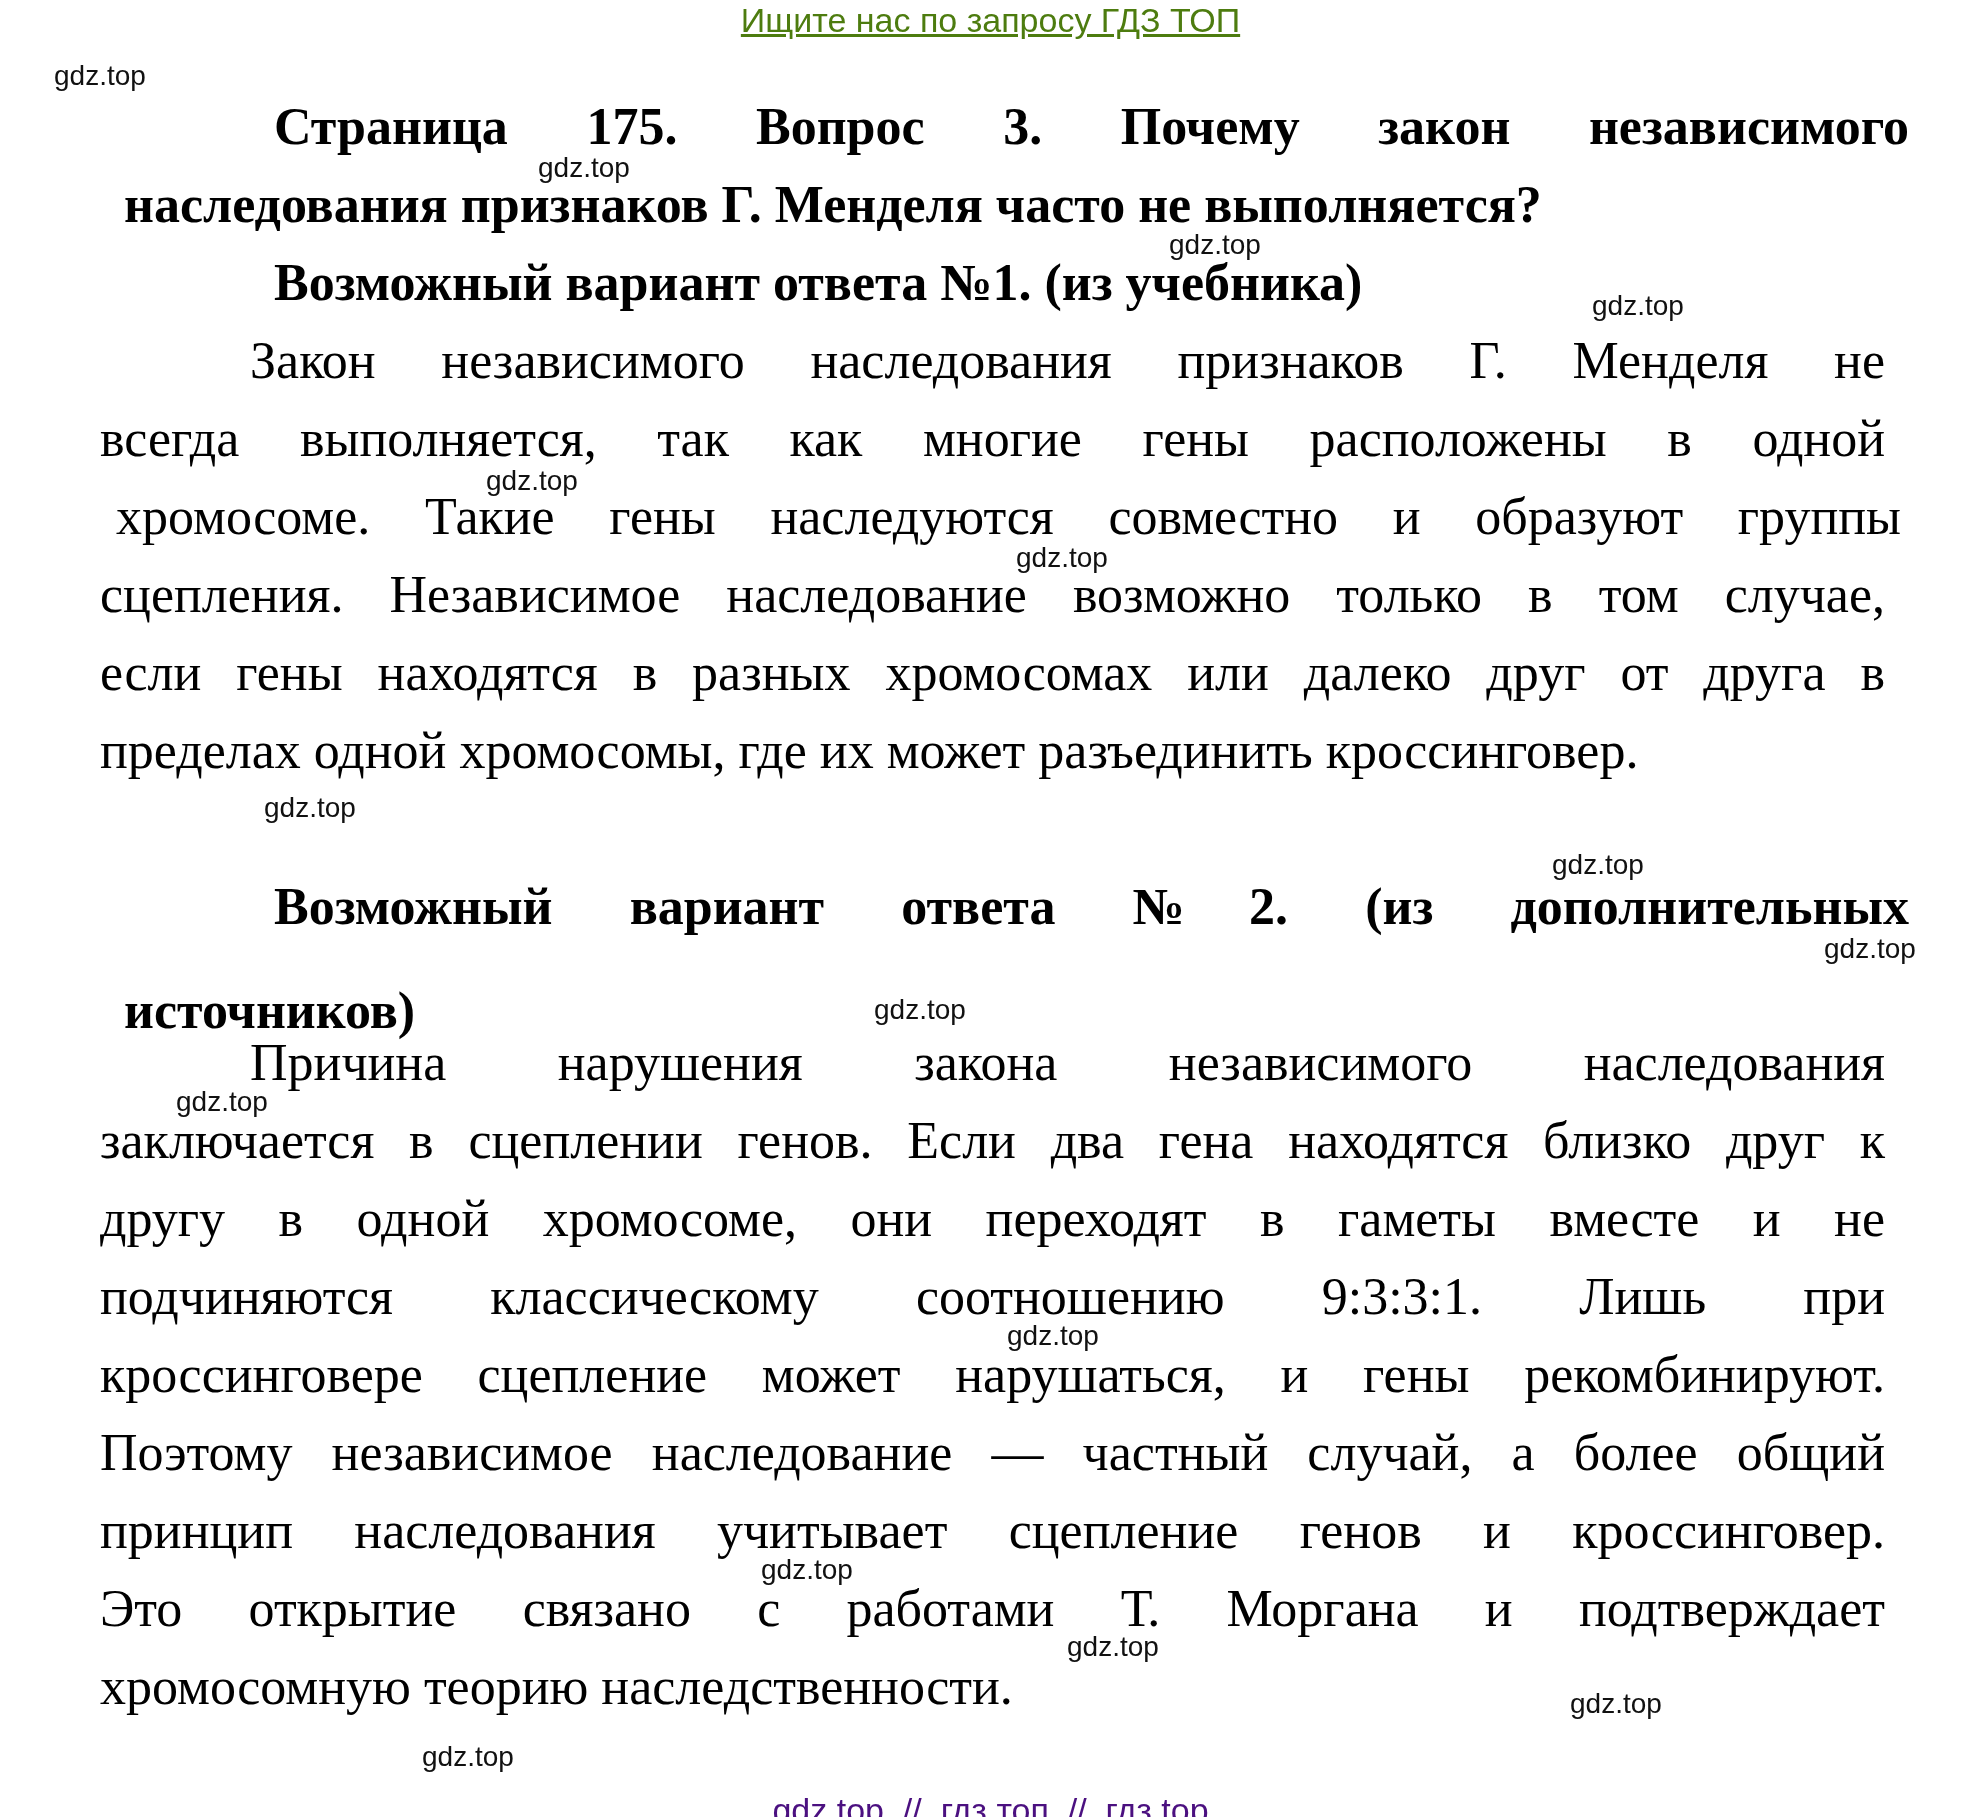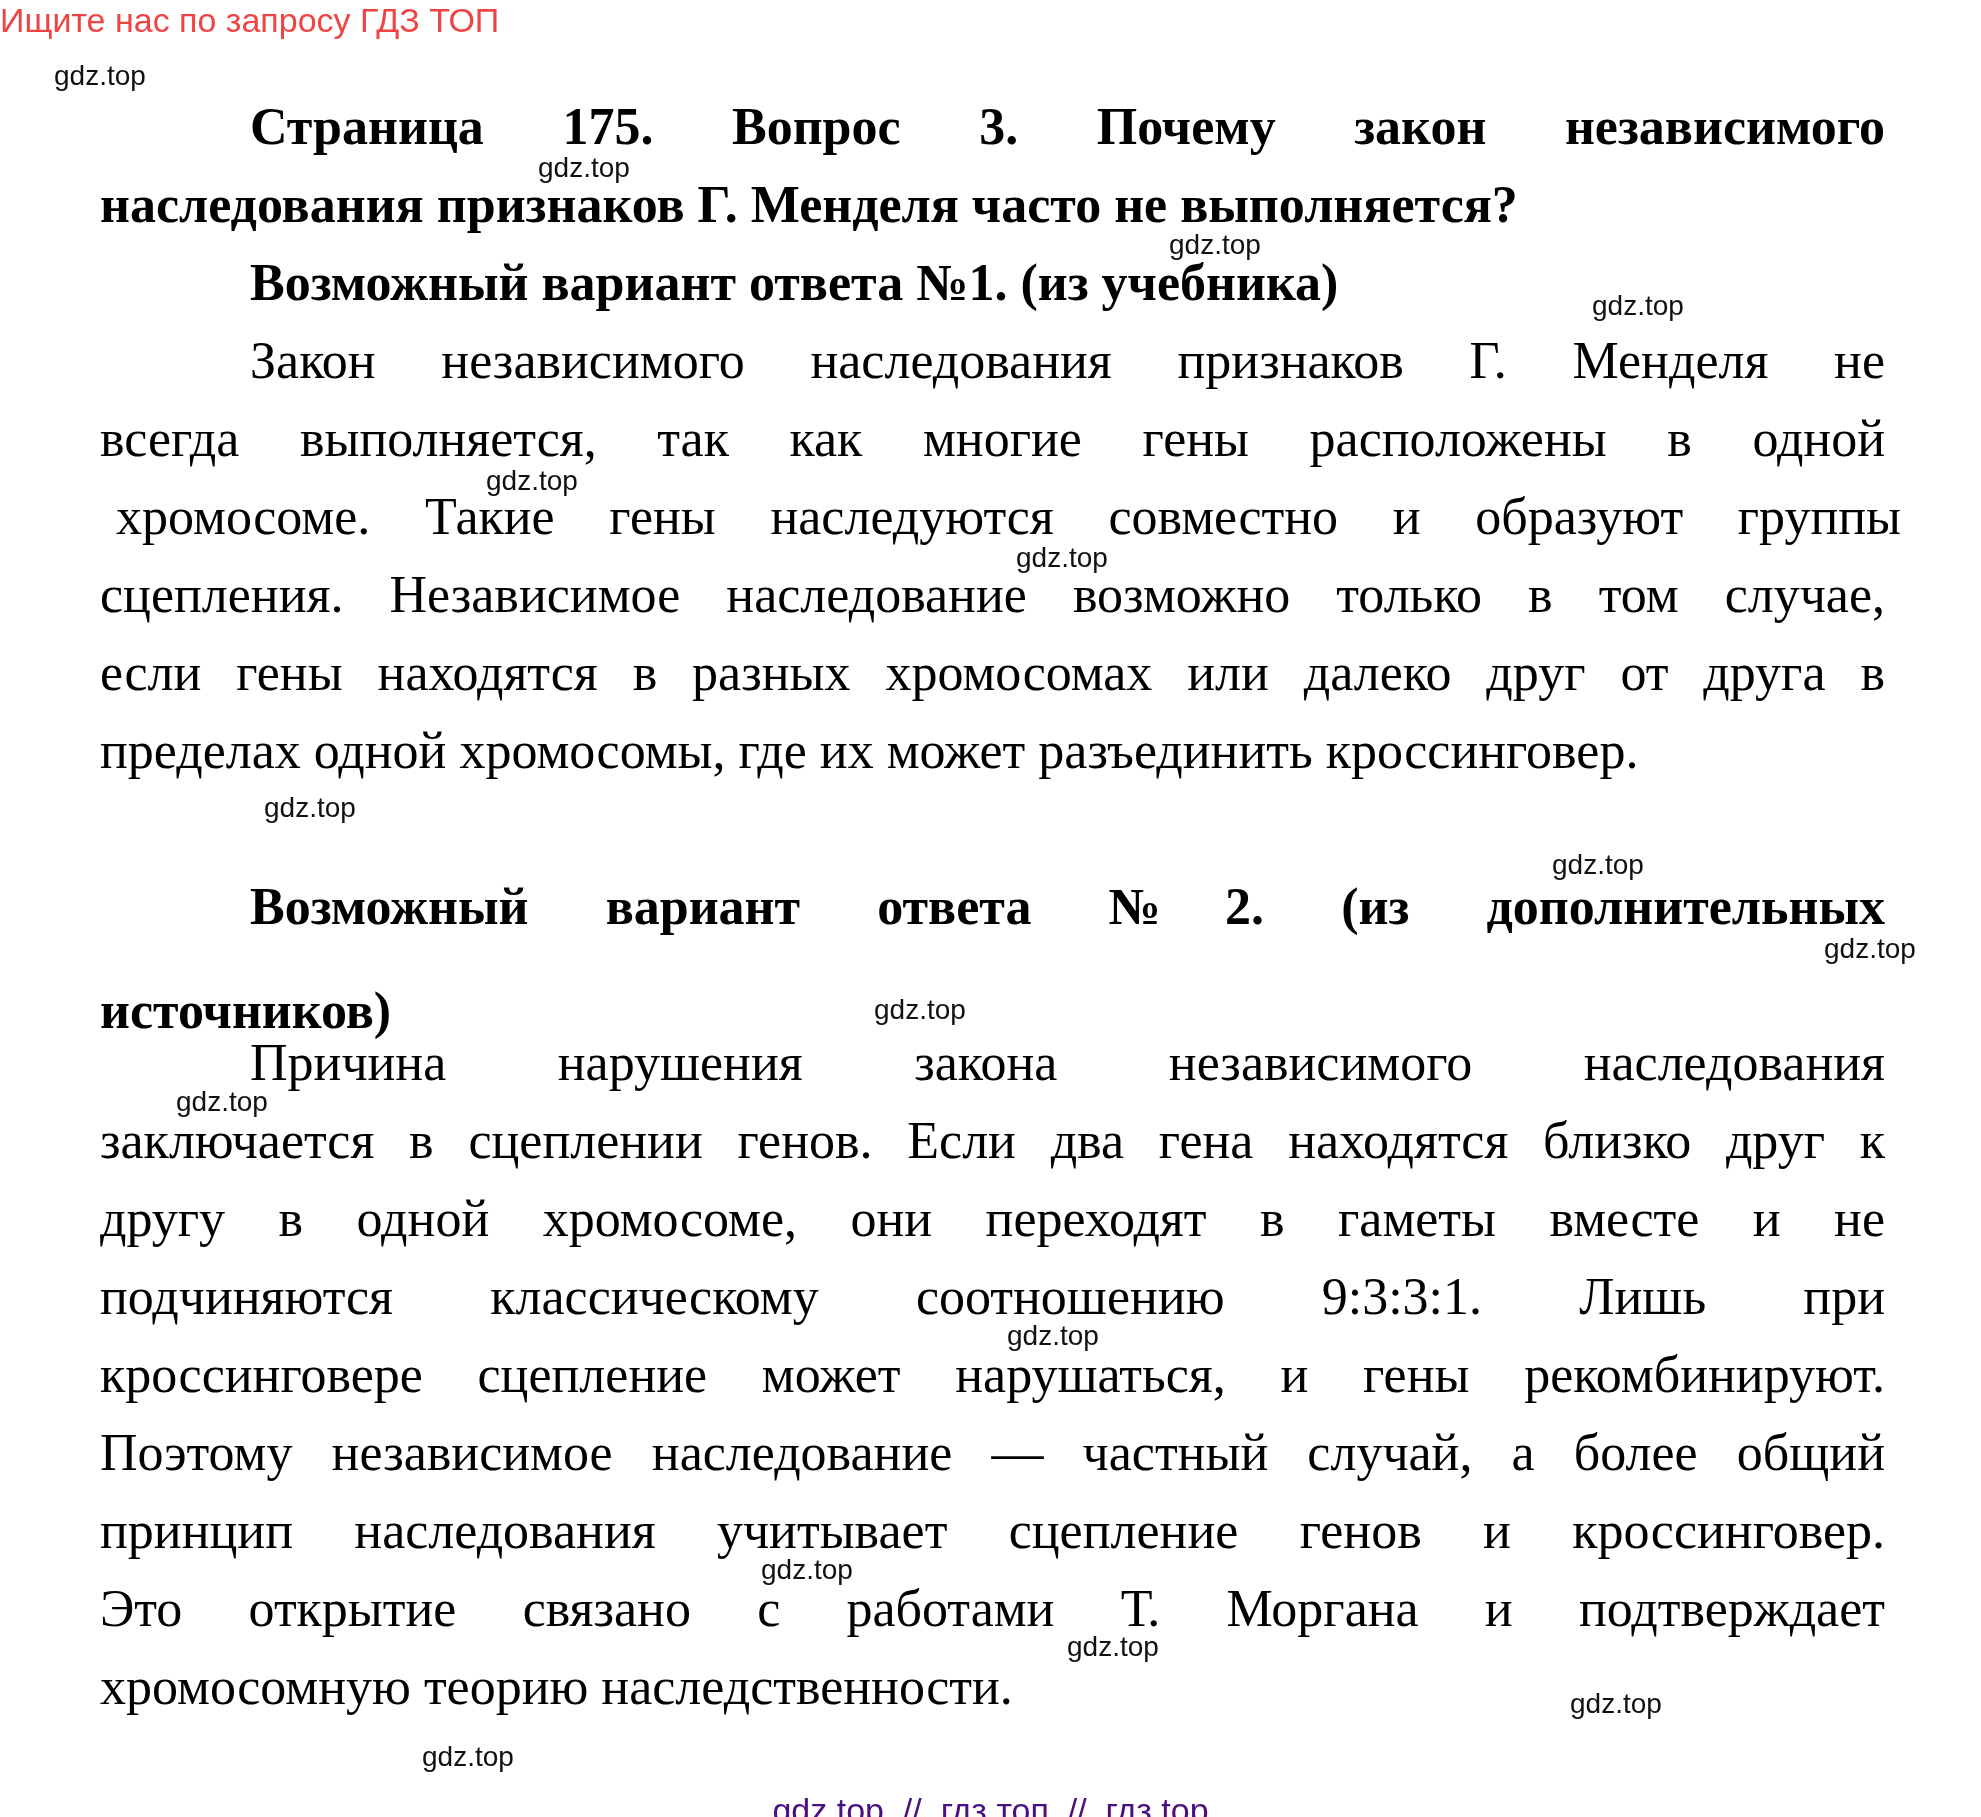--- a/index.html
+++ b/index.html
@@ -1,37 +1,38 @@
 <!DOCTYPE html>
 <html><head>
 <meta charset="utf-8">
 <style>
   html, body { margin: 0; padding: 0; background: #ffffff; }
   body { width: 1981px; height: 1817px; position: relative; overflow: hidden; }
   .banner-top {
-    position: absolute; left: 0; width: 1981px; top: 0; 
-    font-family: "Liberation Sans", sans-serif; font-size: 34px; color: #ef4444;
+    position: absolute; left: 0; width: 1981px; top: 0; text-align: center;
+    font-family: "Liberation Sans", sans-serif; font-size: 34px; color: #4d7c0f;
     line-height: 40px;
+    text-decoration: underline;
   }
   .banner-bottom {
     position: absolute; left: 0; width: 1981px; top: 1790px; text-align: center;
     font-family: "Liberation Sans", sans-serif; font-size: 34px; color: #4b1080;
     line-height: 40px; white-space: pre;
   }
   .doc {
     position: absolute; left: 100px; width: 1785px;
     font-family: "Liberation Serif", serif; color: #000;
   }
   .line {
     position: absolute; left: 0; width: 1785px; height: 78px; line-height: 78px;
     font-size: 52px; white-space: nowrap;
   }
   .justify { text-align: justify; text-align-last: justify; }
   .indent { padding-left: 150px; width: 1635px; }
-  .bold { font-weight: bold; }
+  .bold { font-weight: bold; margin-left: 24px; }
   .wm {
     position: absolute; font-family: "Liberation Sans", sans-serif; font-size: 28px;
     color: #111; line-height: 32px; white-space: nowrap;
   }
 </style>
 </head>
 <body>
 
 <div class="banner-top">Ищите нас по запросу ГДЗ ТОП</div>
 

